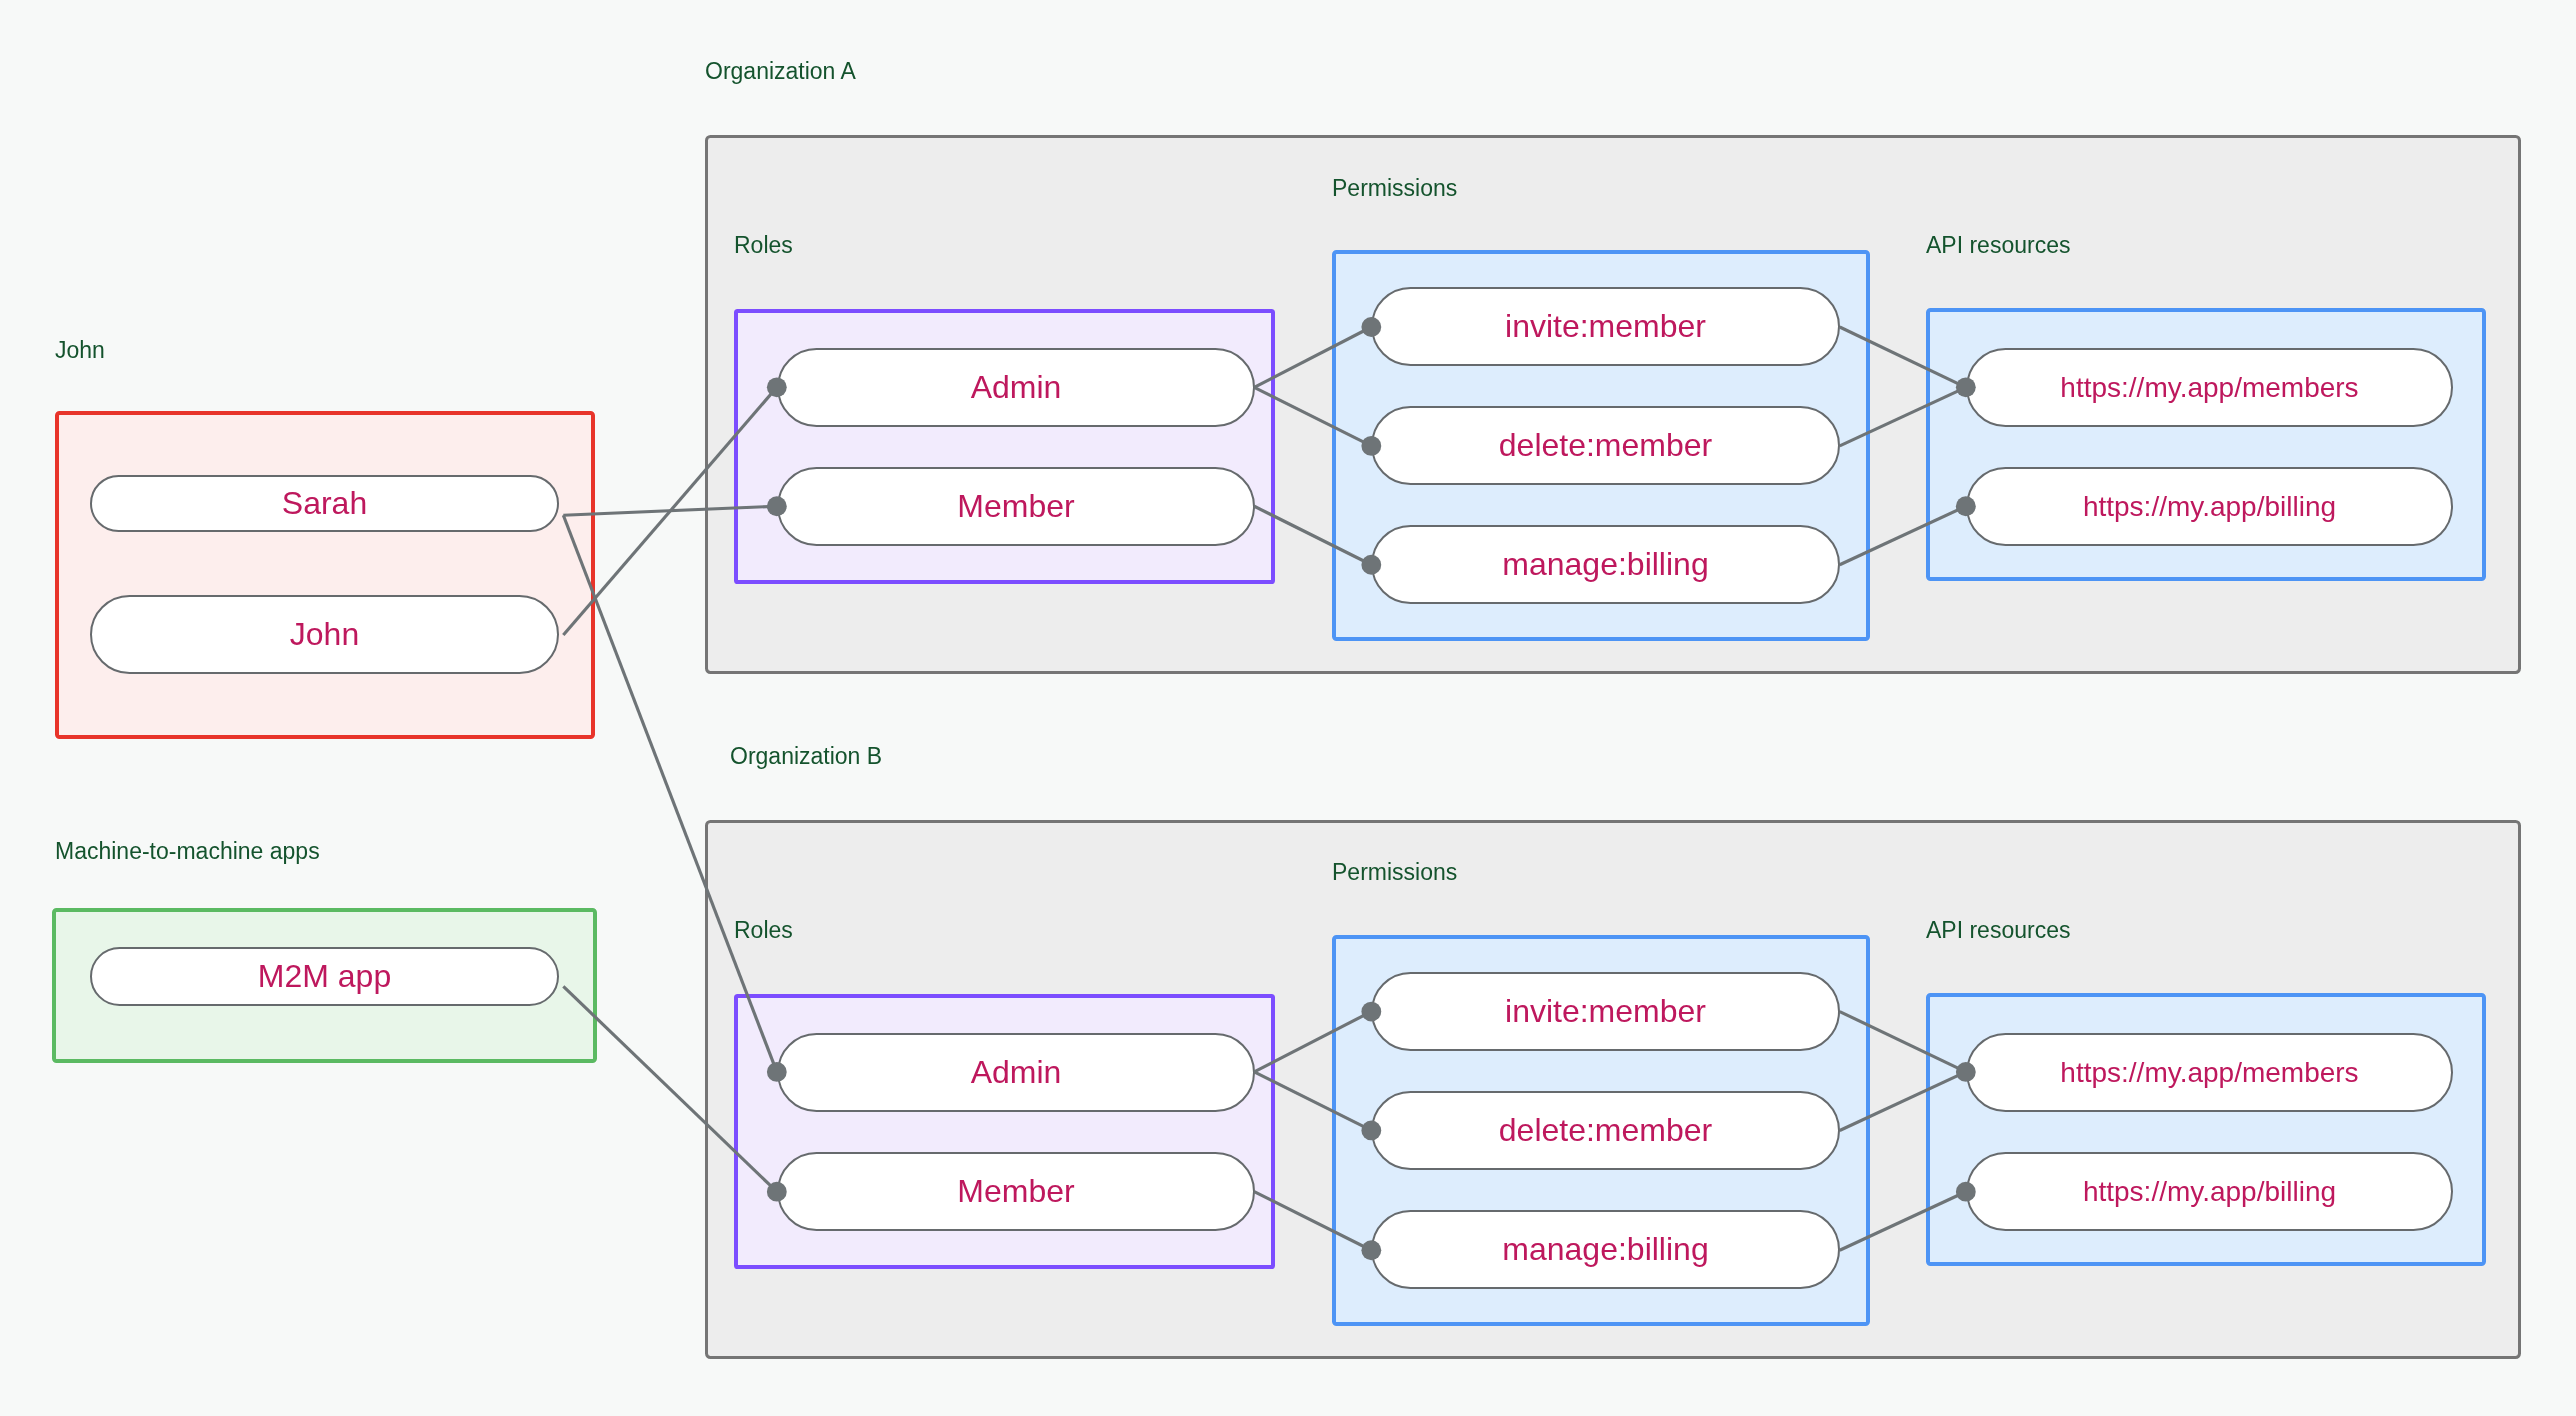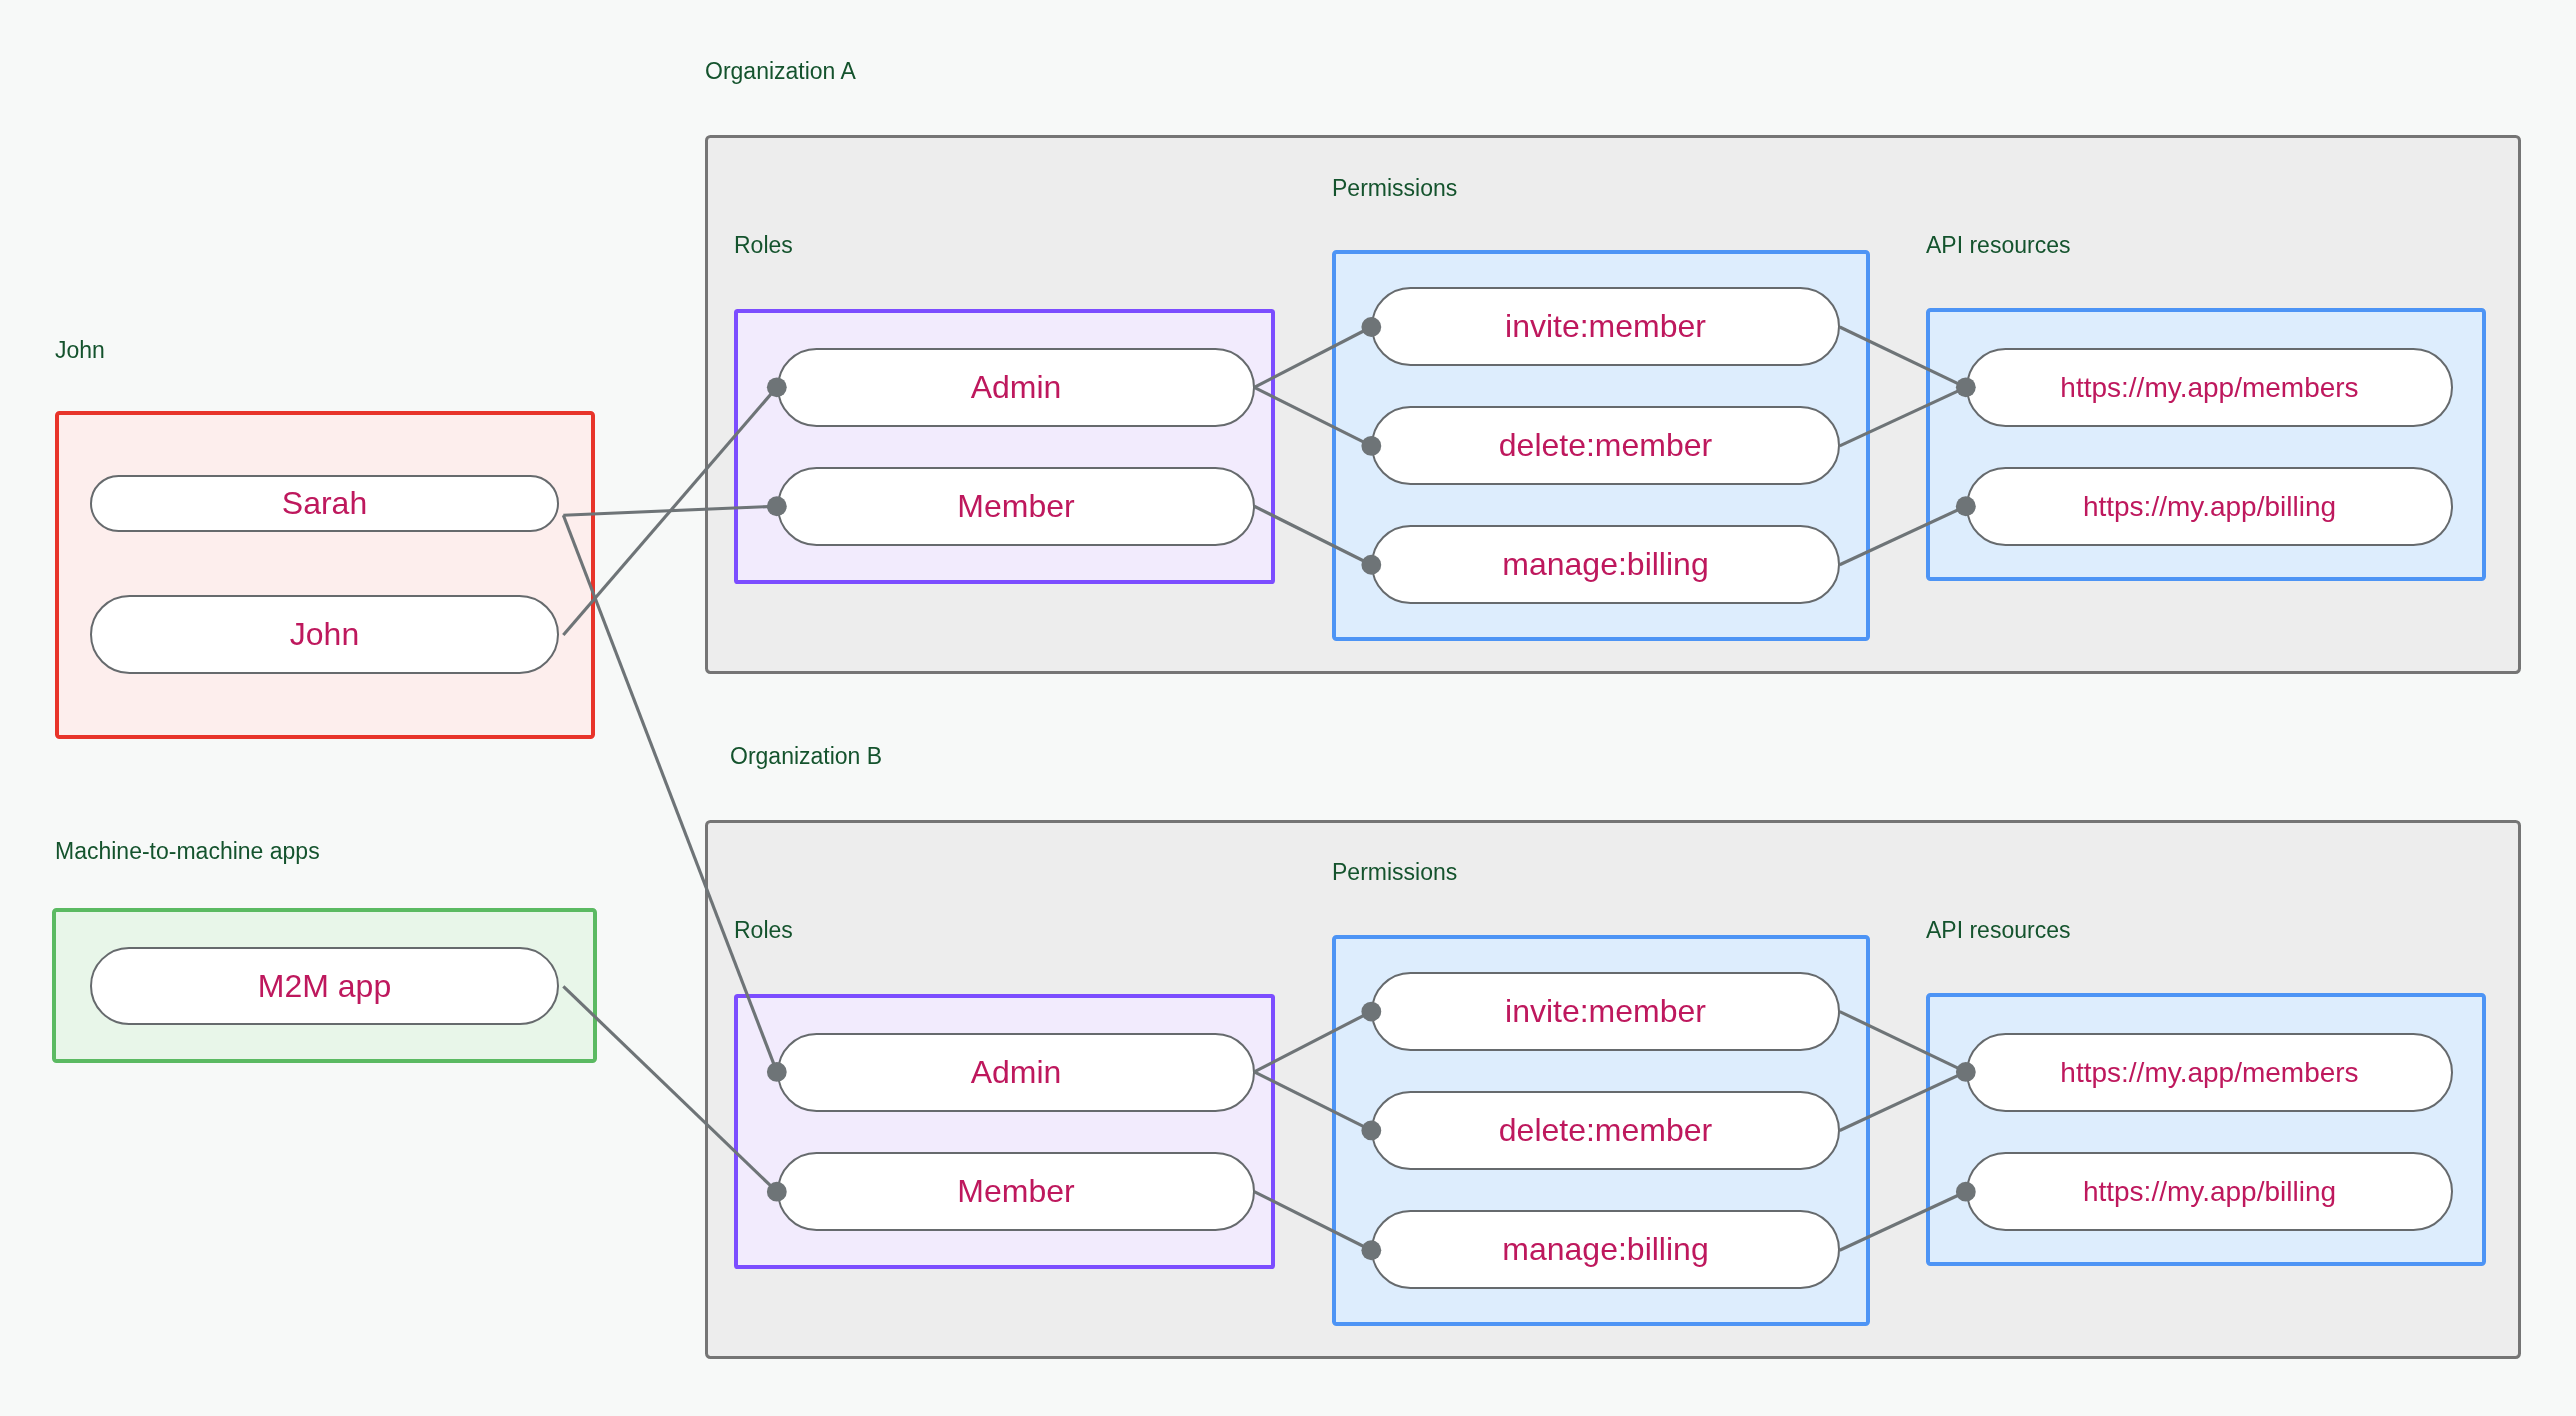--- a/index.html
+++ b/index.html
@@ -135,21 +135,21 @@
   <div class="box box-users" style="left:55px;top:411px;width:540px;height:328px;"></div>
 
   <div class="pill" style="left:90px;top:475px;width:469px;height:57px;">Sarah</div>
 
   <div class="pill" style="left:90px;top:595px;width:469px;height:79px;">John</div>
 
   <div class="grp-label" style="left:55px;top:840px;">Machine-to-machine apps</div>
 
   <div class="box box-m2m" style="left:52px;top:908px;width:545px;height:155px;"></div>
 
-  <div class="pill" style="left:90px;top:947px;width:469px;height:78px;text-align:right;">M2M app</div>
+  <div class="pill" style="left:90px;top:947px;width:469px;height:59px;text-align:right;">M2M app</div>
 
   <div class="grp-label" style="left:705px;top:60px;">Organization A</div>
 
   <div class="box box-org" style="left:705px;top:135px;width:1816px;height:539px;"></div>
 
   <div class="grp-label" style="left:734px;top:234px;">Roles</div>
 
   <div class="box box-roles" style="left:734px;top:309px;width:541px;height:275px;"></div>
 
   <div class="pill" style="left:777px;top:348px;width:478px;height:79px;">Admin</div>

